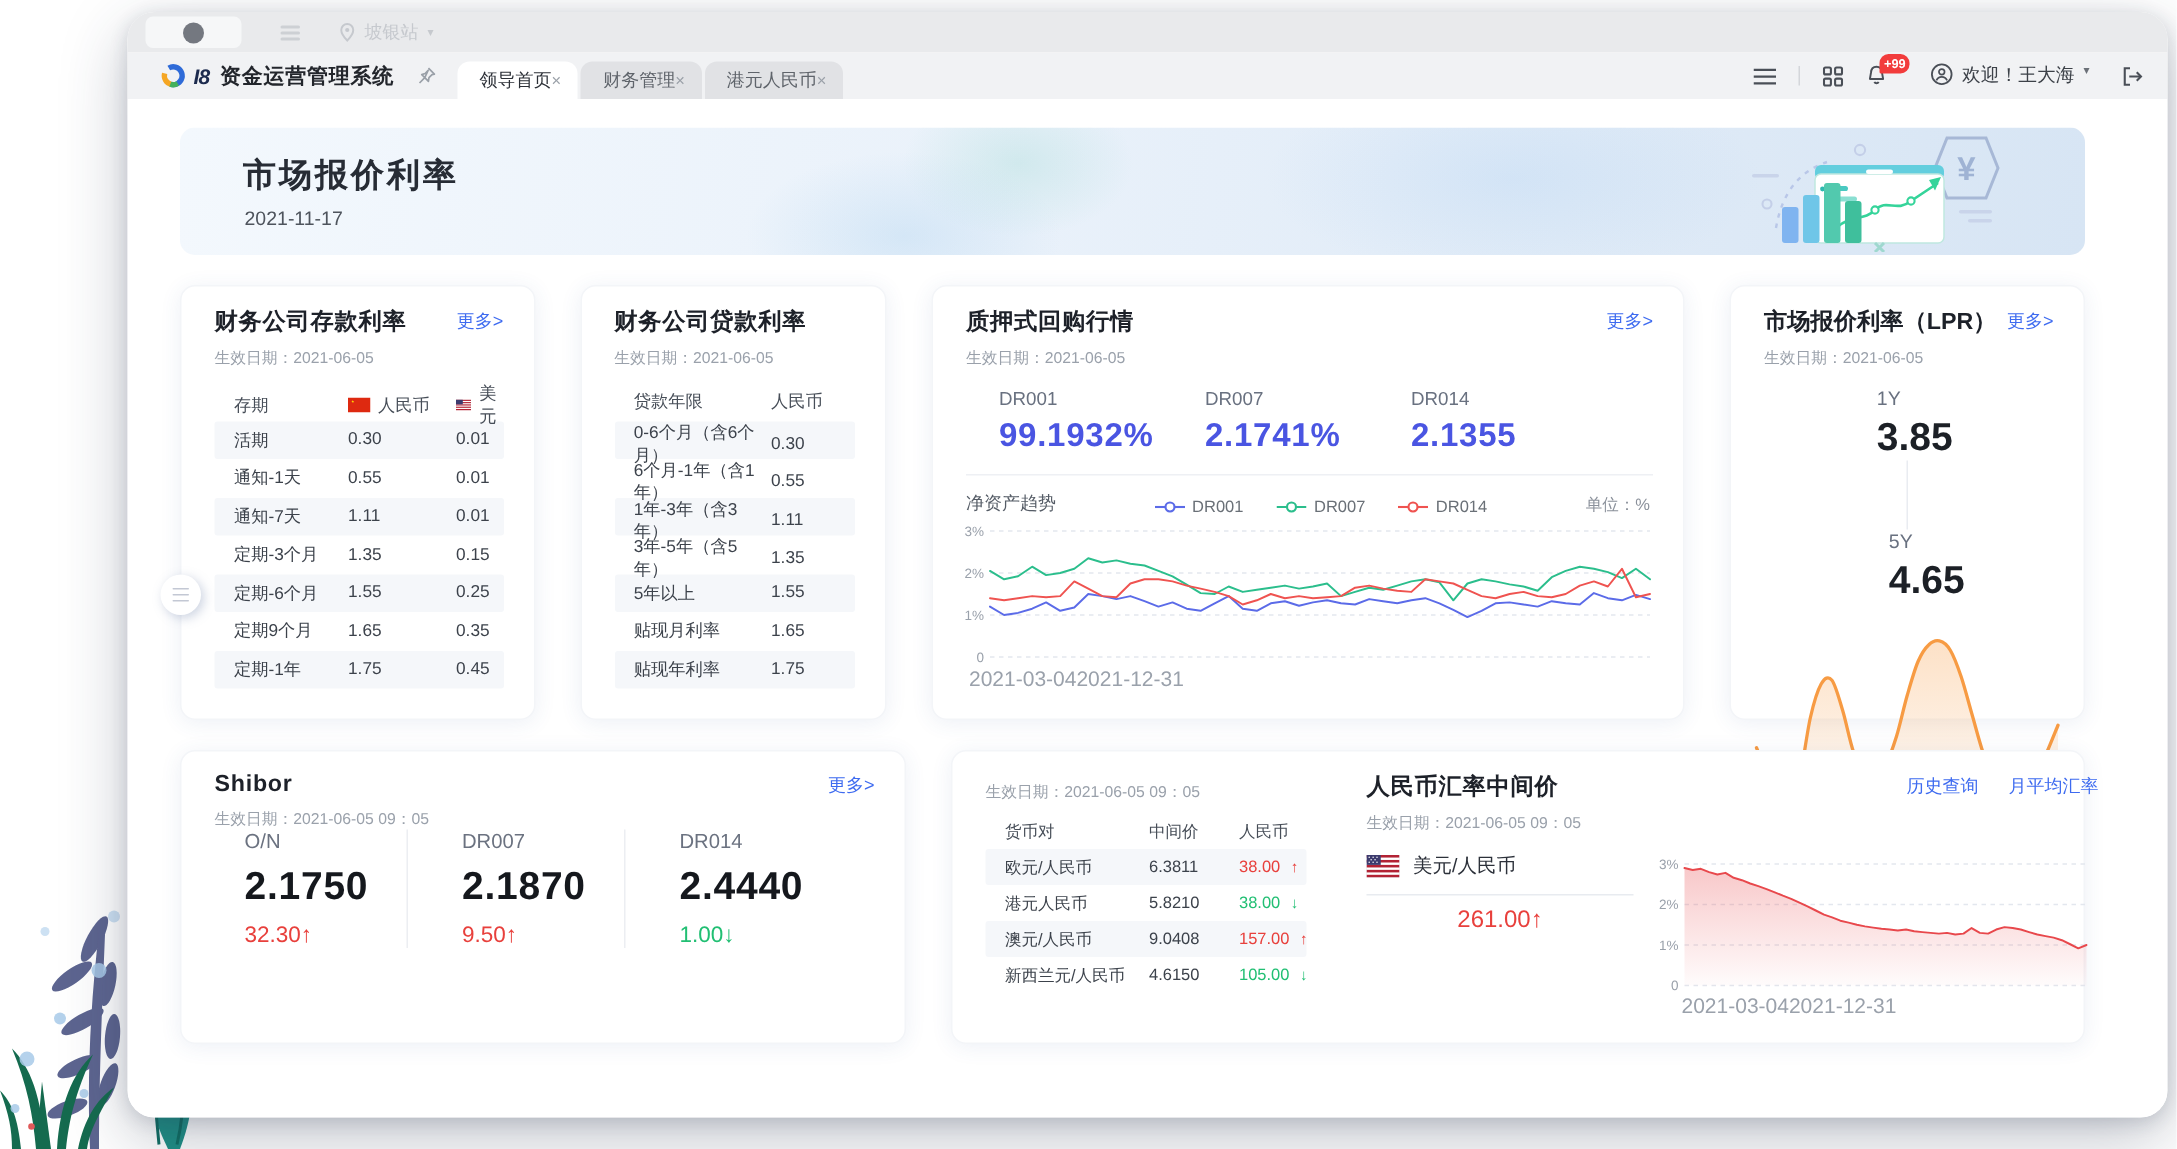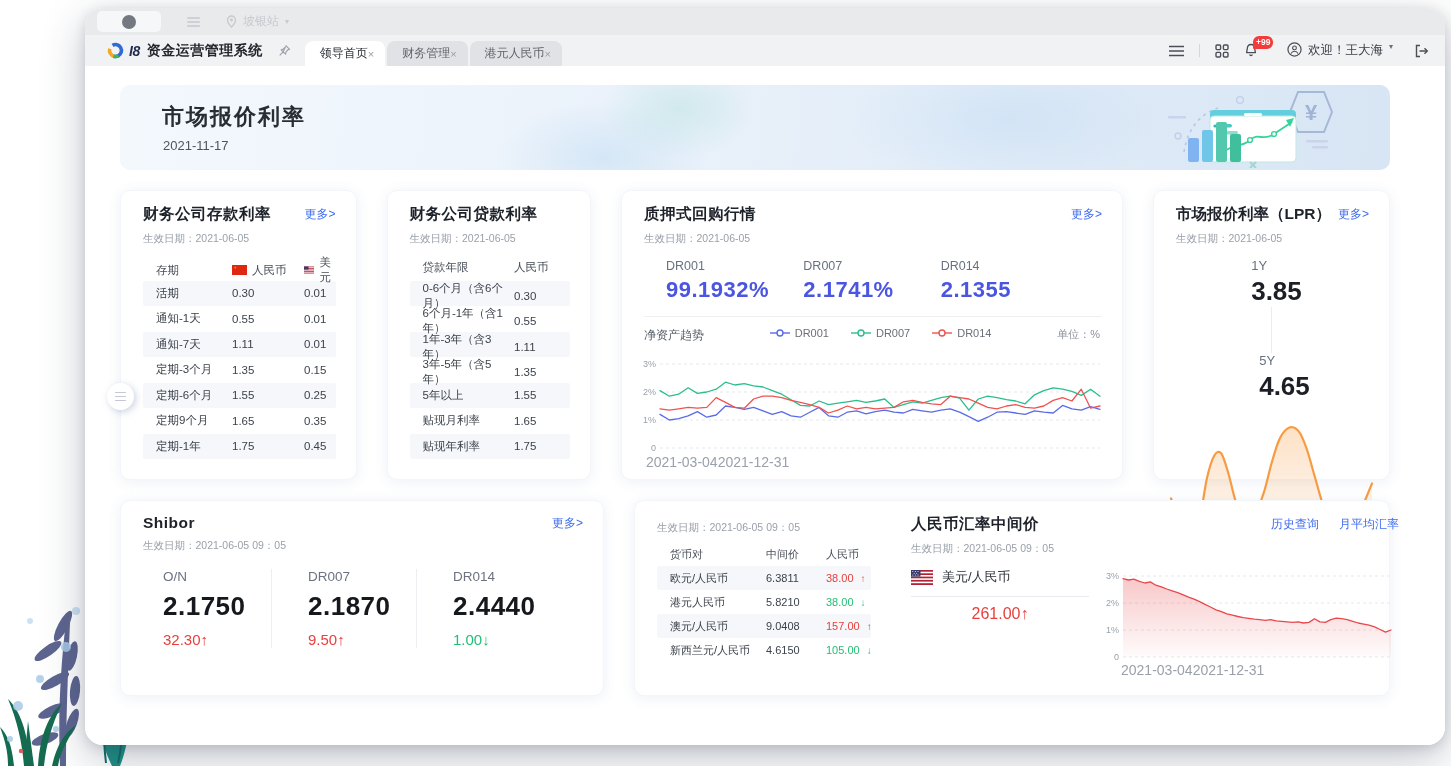--- a/index.html
+++ b/index.html
@@ -78,37 +78,37 @@
   .tbl-fx { font-size:11px; }
   .chg.up { color:#e8403c; } .chg.down { color:#21bf73; }
   .chg .arr { font-size:10px; margin-left:2px; font-weight:700; }
 
   
   .quotes { display:flex; margin:13px 0 0; padding:0 30px; }
   .quote { flex:1; }
   .q-label { font-size:12.5px; color:#697180; }
   .q-value { font-size:22px; font-weight:700; color:#4a55e2; margin-top:4px; letter-spacing:.5px; }
   .hline { border-top:1px solid #eef0f4; margin:13px 6px 0 8px; }
-  .chart-row { display:flex; align-items:flex-start; margin:10px 8px 14px; }
+  .chart-row { display:flex; align-items:flex-end; margin:10px 8px 4px; }
   .chart-title { font-size:12px; color:#555c66; }
   .legend { flex:1; display:flex; justify-content:center; gap:22px; }
   .lgd { display:flex; align-items:center; gap:5px; font-size:11px; color:#6a7077; cursor:pointer; }
   .unit { font-size:11px; color:#8b919b; }
   .xlabels { display:flex; justify-content:flex-start; font-size:14px; color:#9aa1ab; margin:1px 10px 0; }
 
   
   .lpr-quotes { display:flex; margin-top:12px; padding:0 14px; align-items:center;flex-direction:column; }
   .lpr-q { flex:1; padding-left:10px; }
   .lpr-q .q-label { font-size:13px; }
   .lpr-value { font-size:26px; font-weight:700; color:#1c2026; margin-top:3px; }
   .vsep { width:1px; height:46px; background:#e9ecf1; }
 
   
   .shibor { width:496px; height:196px; }
-  .sh-quotes { display:flex; margin-top:16px; padding:0 28px; }
+  .sh-quotes { display:flex; padding:0 28px; }
   .sh-q { flex:1; }
   .sh-q + .sh-q { border-left:1px solid #eceef2; padding-left:36px; }
   .sh-label { font-size:13.5px; color:#6b7280; }
   .sh-value { font-size:26px; font-weight:700; color:#15181d; margin-top:7px; letter-spacing:.5px; }
   .sh-chg { font-size:15px; margin-top:9px; }
 
   
   .fxcard { width:756px; height:196px; display:flex; padding:13px 0 0; }
   .fx-left { width:250px; padding:0 0 0 22px; }
   .fx-left h3, .fx-right h3 { font-size:15.5px; font-weight:700; color:#1d2129; letter-spacing:.5px; }

